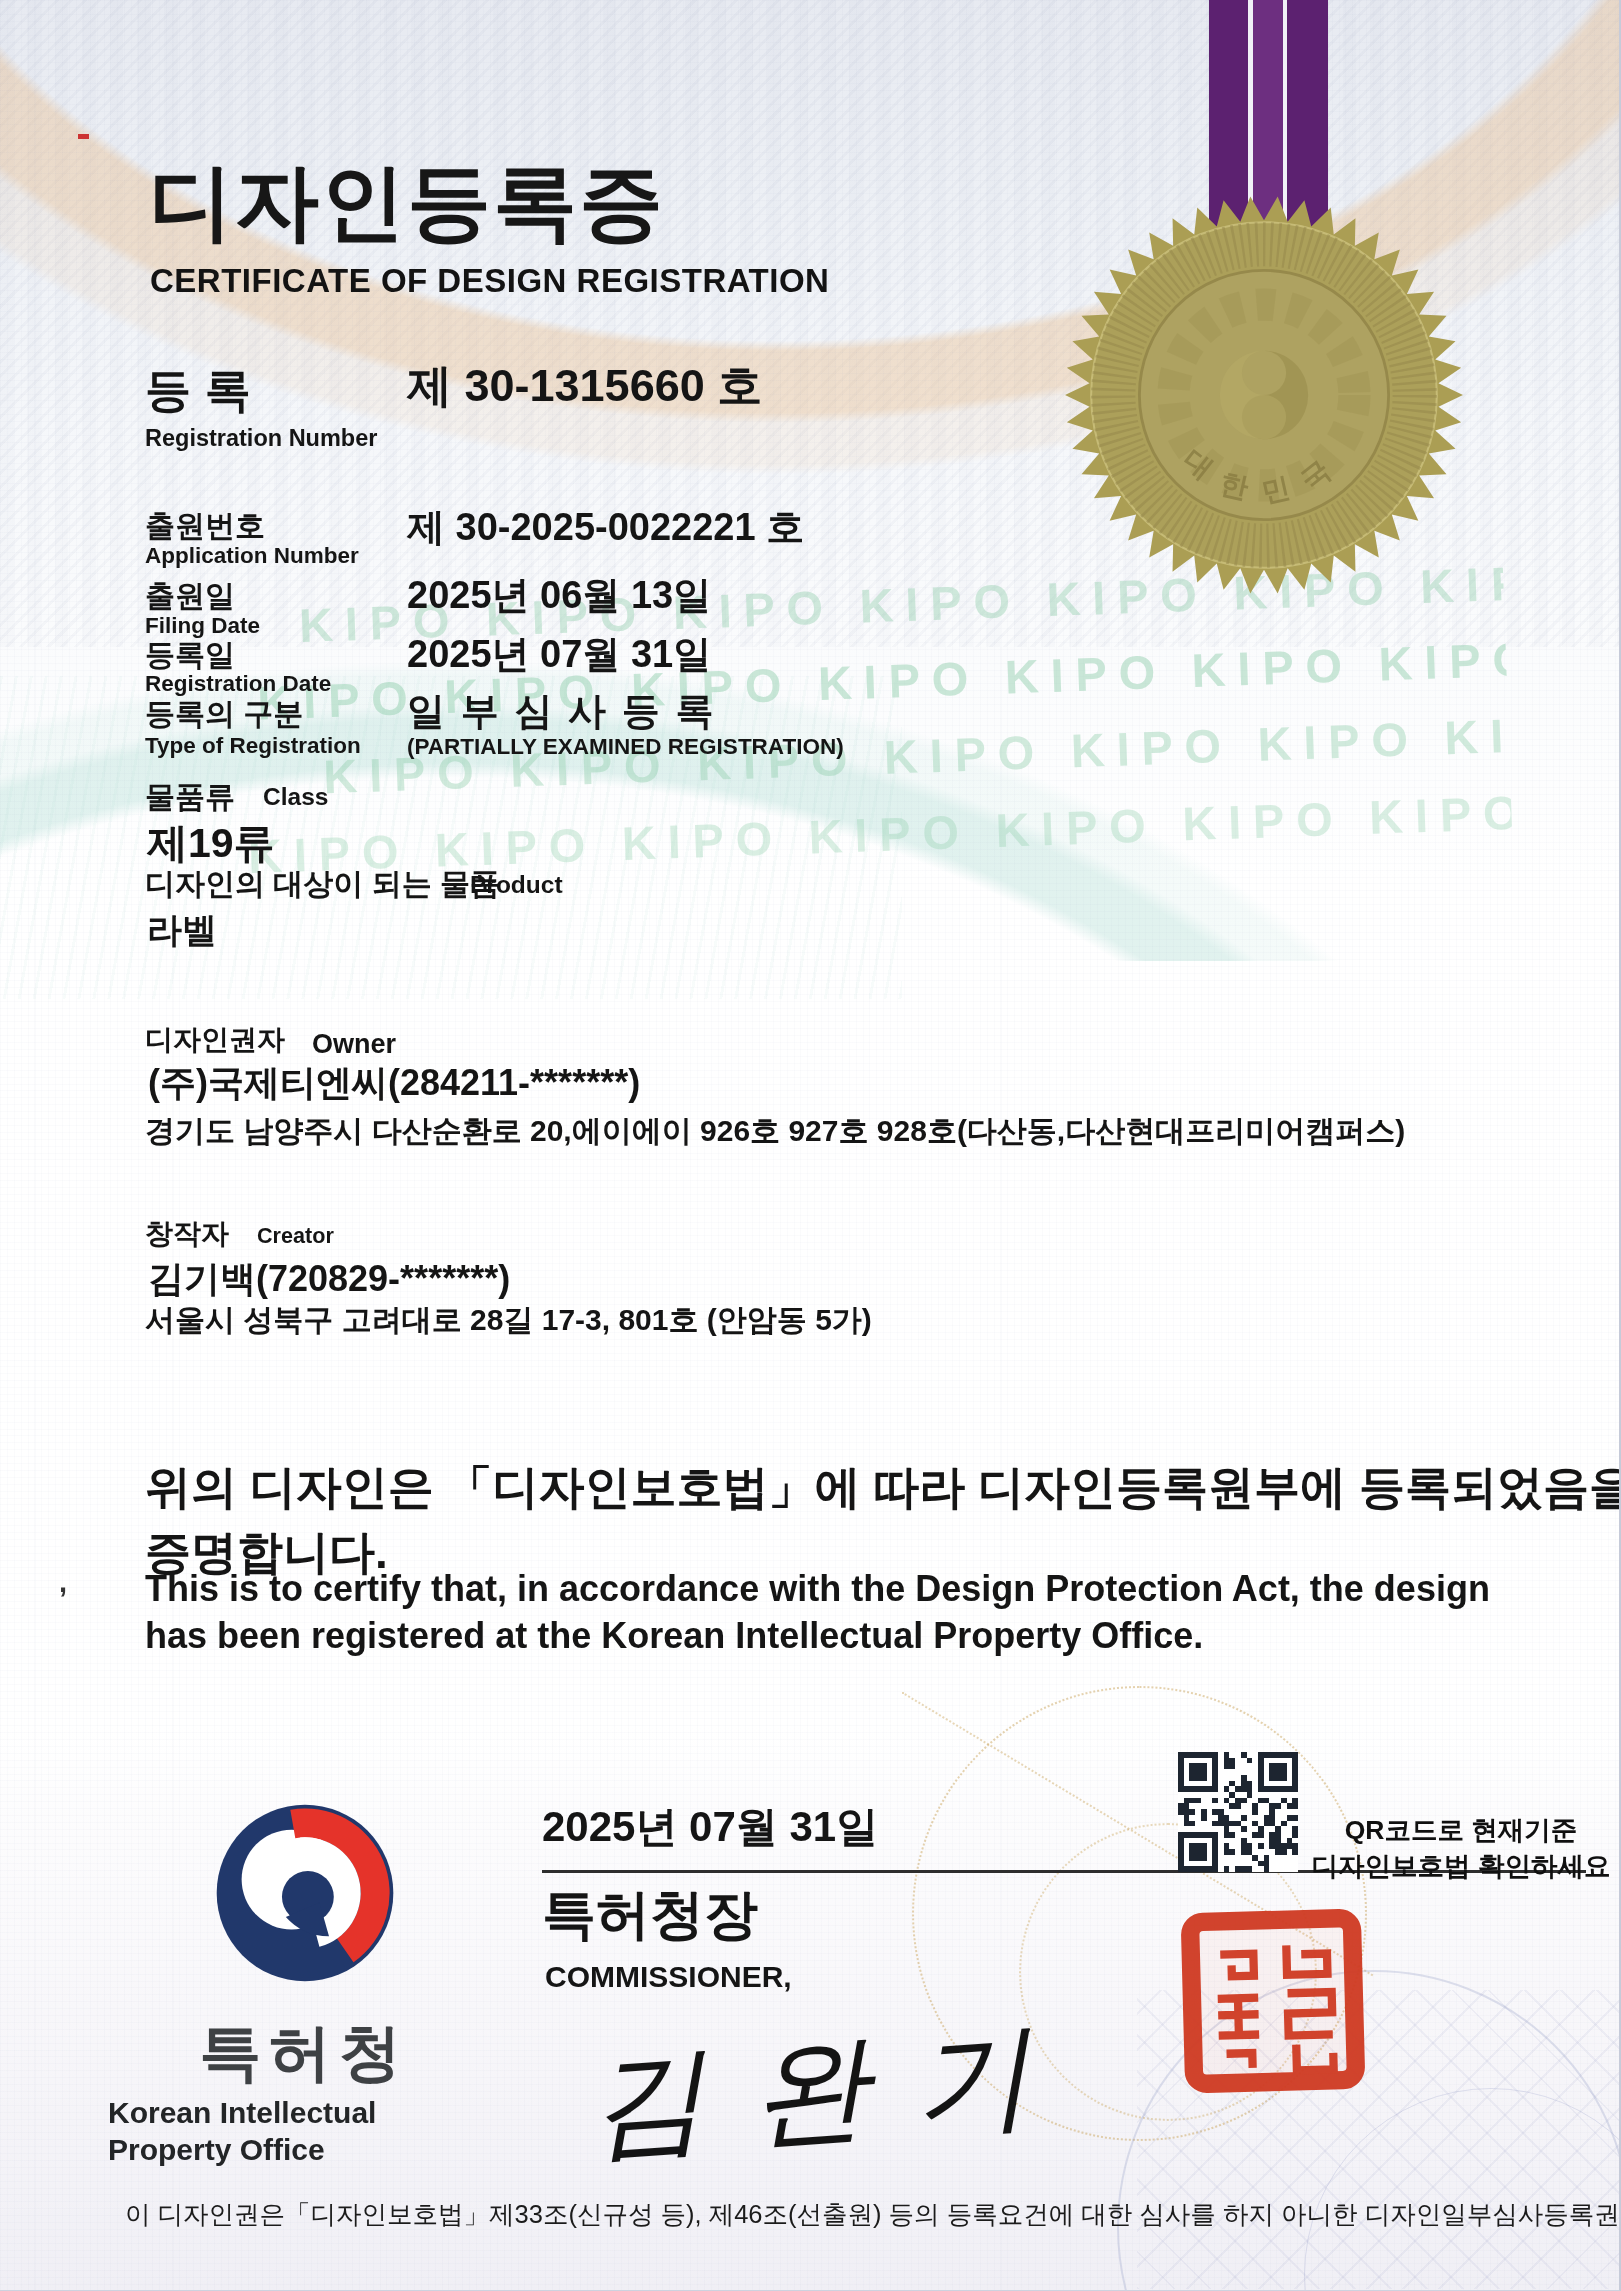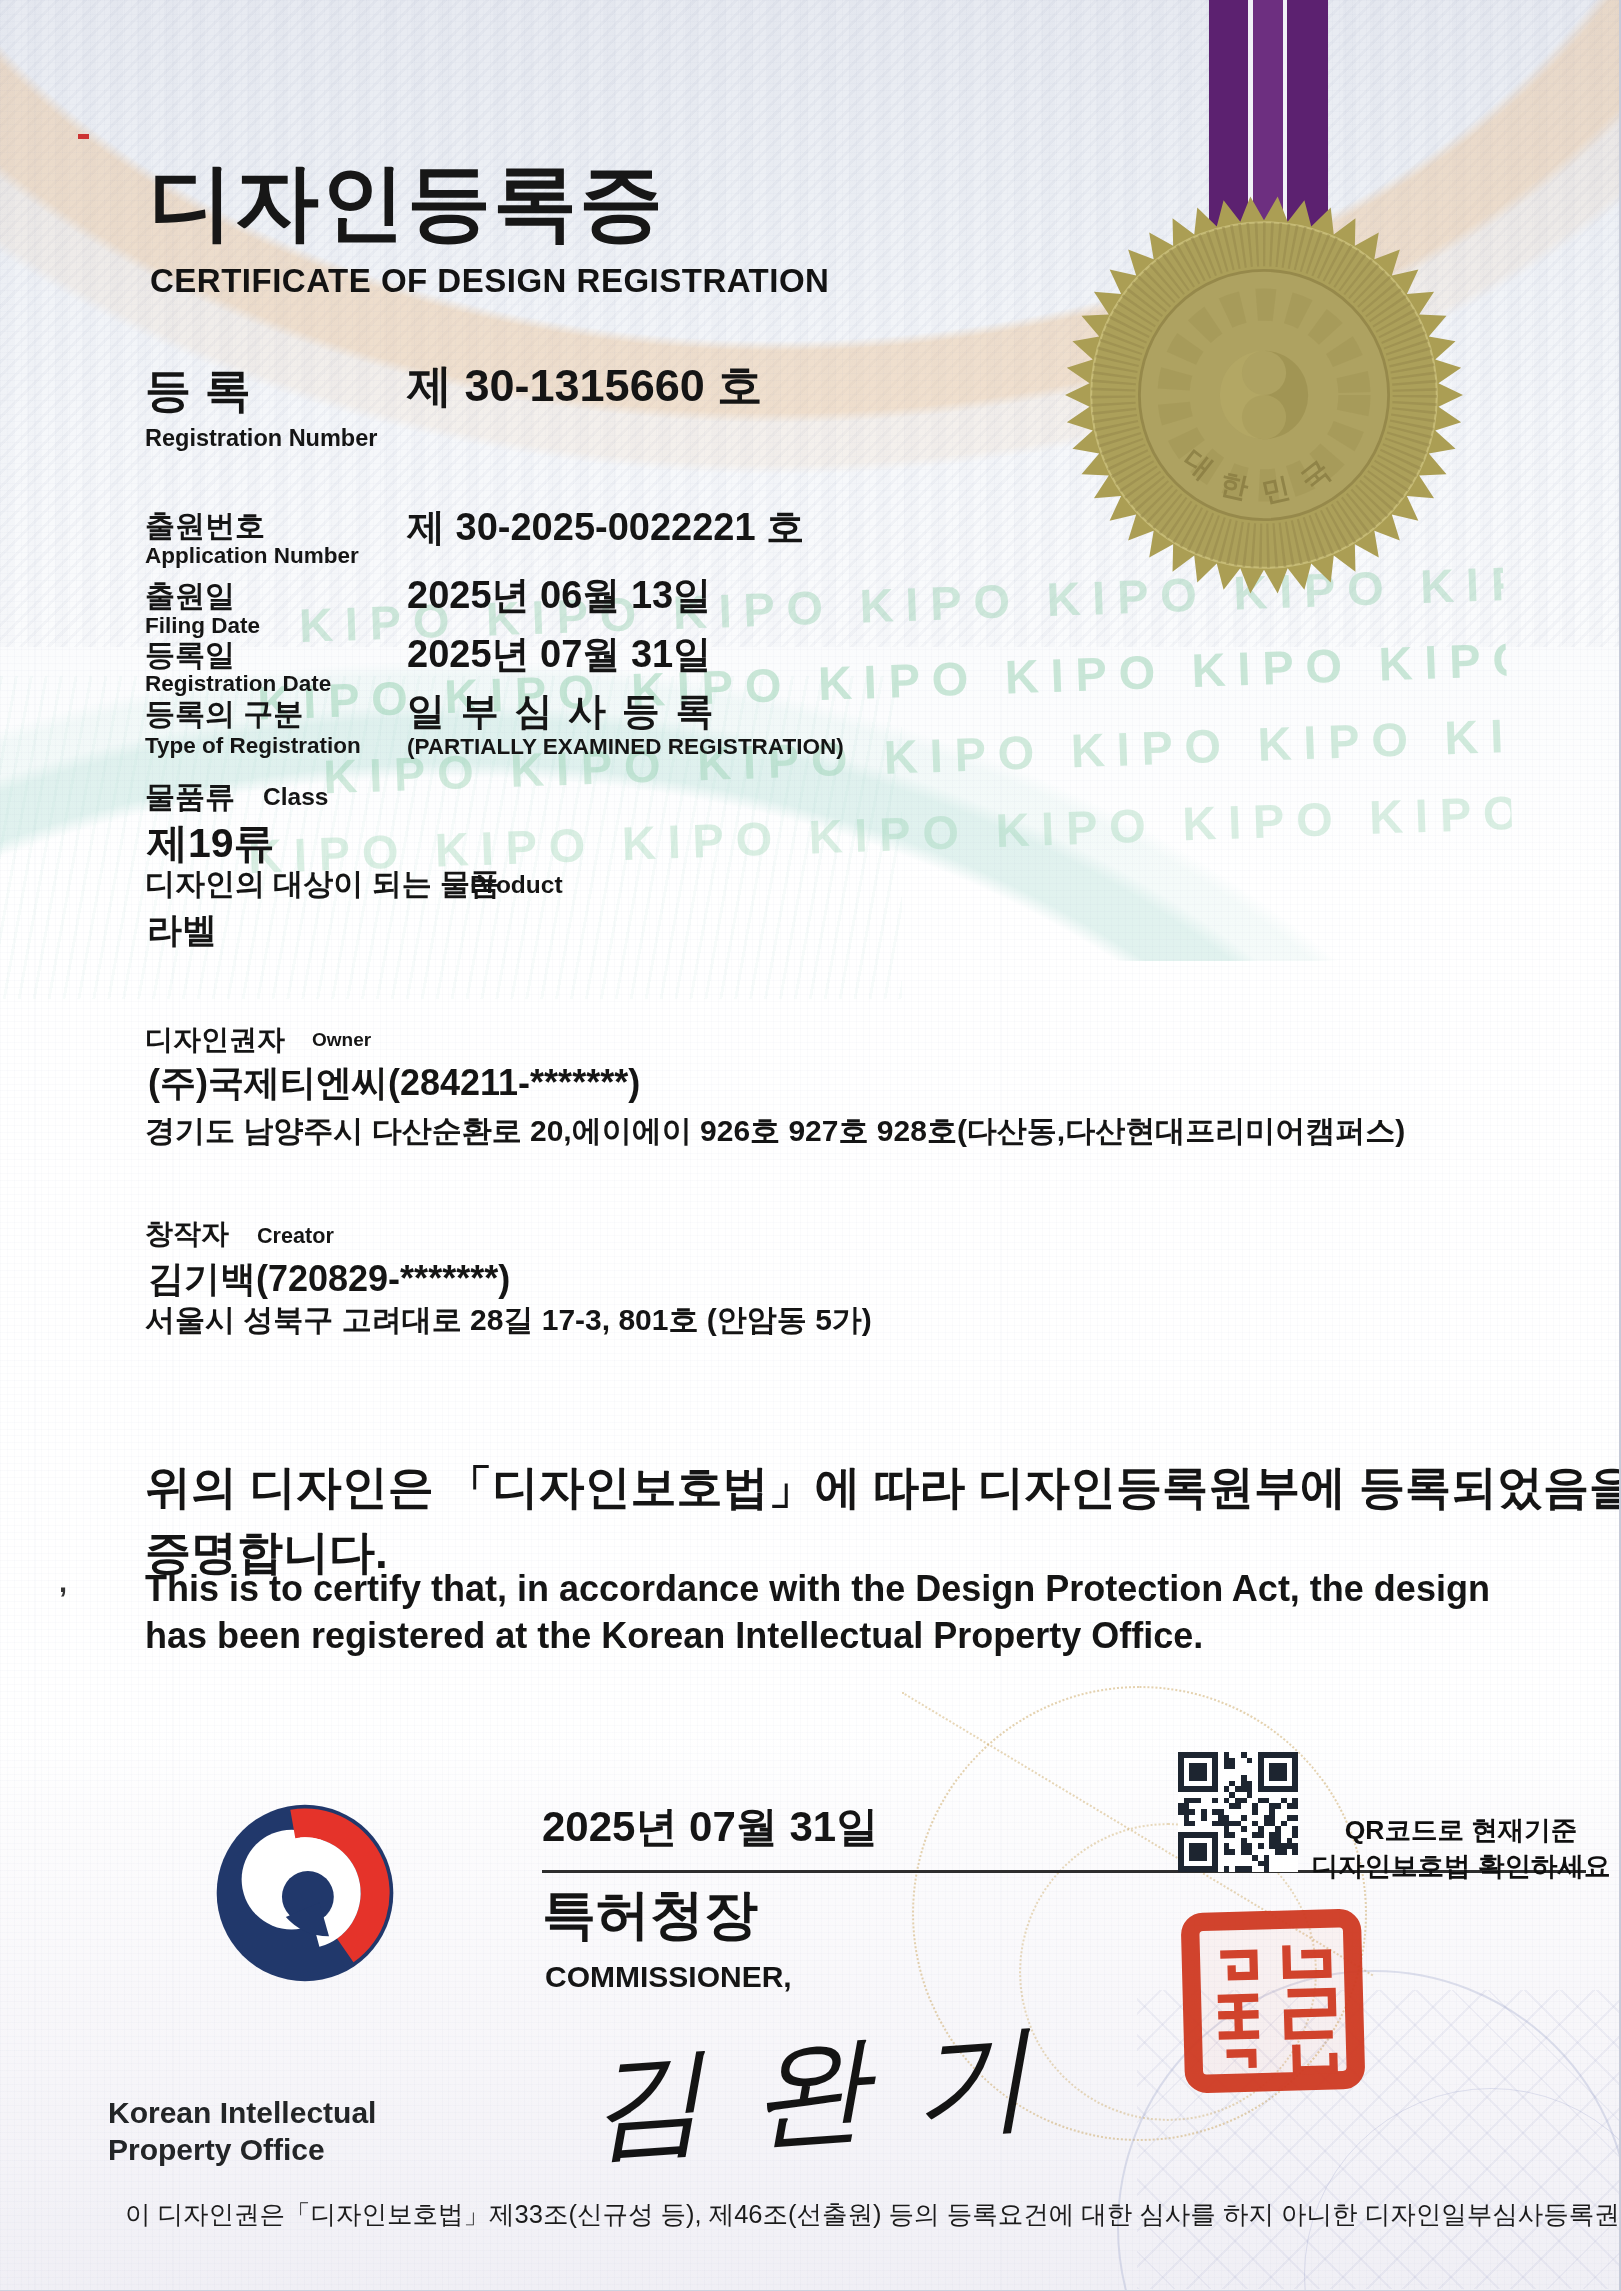--- a/index.html
+++ b/index.html
@@ -146,21 +146,21 @@
 
   <div class="sec-lab" style="top:777px;font-size:30px;font-weight:600">물품류</div>
   <div class="inline-en" style="left:263px;top:783px">Class</div>
   <div class="big-val" style="top:816px;font-size:41px">제19류</div>
 
   <div class="sec-lab" style="top:864px;font-size:30px">디자인의 대상이 되는 물품</div>
   <div class="inline-en" style="left:470px;top:871px">Product</div>
   <div class="big-val" style="top:907px;font-size:35px">라벨</div>
 
   <div class="sec-lab" style="top:1021px">디자인권자</div>
-  <div class="inline-en" style="left:312px;top:1029px;font-size:19px">Owner</div>
+  <div class="inline-en" style="left:312px;top:1029px;font-size:27px">Owner</div>
   <div class="name-line" style="top:1059px">(주)국제티엔씨(284211-*******)</div>
   <div class="addr-line" style="top:1111px">경기도 남양주시 다산순환로 20,에이에이 926호 927호 928호(다산동,다산현대프리미어캠퍼스)</div>
 
   <div class="sec-lab" style="top:1215px">창작자</div>
   <div class="inline-en" style="left:257px;top:1223px;font-size:21.6px">Creator</div>
   <div class="name-line" style="top:1255px">김기백(720829-*******)</div>
   <div class="addr-line" style="top:1300px">서울시 성북구 고려대로 28길 17-3, 801호 (안암동 5가)</div>
 
   <div class="stmt-ko" style="top:1457px">위의 디자인은 「디자인보호법」에 따라 디자인등록원부에 등록되었음을</div>
   <div class="stmt-ko" style="top:1522px">증명합니다.</div>
@@ -316,19 +316,20 @@
   </svg>
 
   <svg class="kipo-logo" viewBox="0 0 200 200">
     <circle cx="100" cy="100" r="92" fill="#21386b"></circle>
     <circle cx="86" cy="86" r="52" fill="#ffffff"></circle>
     <path d="M84.7,13.3 A88,88 0 0 1 150.5,172.1 L133.3,147.5 A58,58 0 0 0 89.9,42.9 Z" fill="#e5332a"></path>
     <path d="M94.9,42.2 A58,58 0 0 1 115,156 L108.3,130.9 A32,32 0 0 0 97.2,68.1 Z" fill="#ffffff"></path>
     <circle cx="103" cy="104" r="27" fill="#21386b"></circle>
     <path d="M80,125 a60,60 0 0 0 45,20 l-10,-35 z" fill="#21386b"></path>
   </svg>
+  <div class="agency-ko">특허청</div>
   <div class="agency-en" style="top:2096px">Korean Intellectual</div>
   <div class="agency-en" style="top:2133px">Property Office</div>
 
   <div class="footer">이 디자인권은「디자인보호법」제33조(신규성 등), 제46조(선출원) 등의 등록요건에 대한 심사를 하지 아니한 디자인일부심사등록권리입니다.</div>
 
 </div>
 
 
 </body></html>

